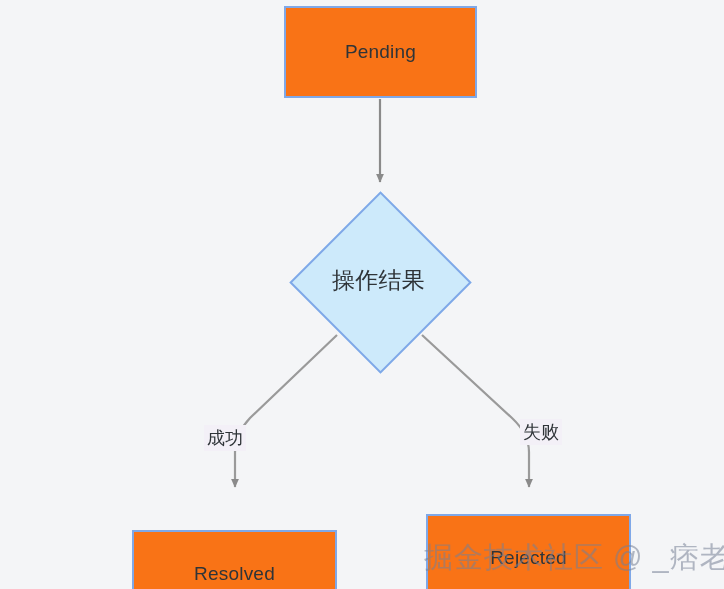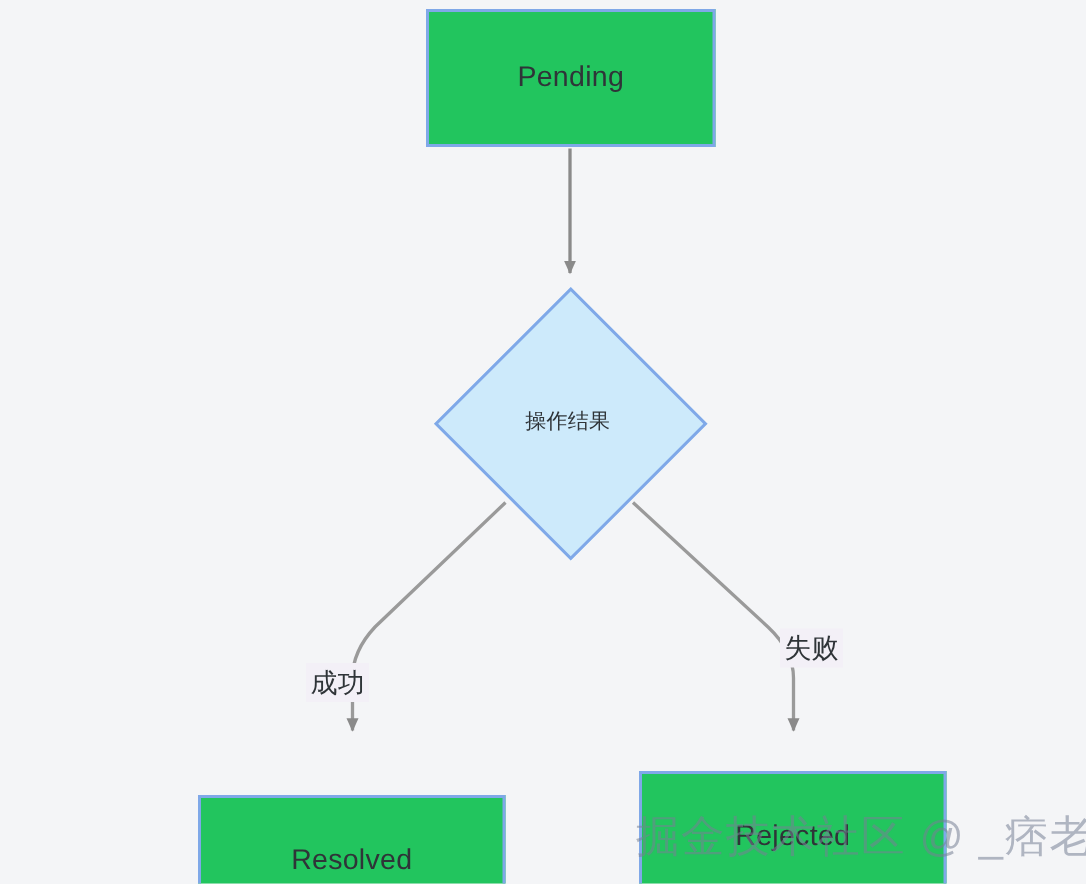--- a/index.html
+++ b/index.html
@@ -32,21 +32,21 @@
     display: flex;
     align-items: center;
     justify-content: center;
     color: #2f3438;
     font-size: 19px;
     letter-spacing: 0.2px;
     white-space: nowrap;
   }
 
   .box {
-    background: #22c55e;
+    background: #f97316;
     border: 2px solid #7fa8e8;
   }
 
   #node-pending   { left: 284px; top: 6px;   width: 193px; height: 92px; }
   #node-resolved  { left: 132px; top: 496px; width: 205px; height: 88px; margin-top: 34px; }
   #node-rejected  { left: 426px; top: 496px; width: 205px; height: 88px; margin-top: 18px; }
 
   
   #node-decision {
     left: 290px;
@@ -64,33 +64,33 @@
     height: 125px;
     margin-left: -62.5px;
     margin-top: -62.5px;
     background: #cdeafb;
     border: 2px solid #7fa8e8;
     transform: rotate(45deg);
   }
   #node-decision .diamond-label {
     position: relative;
     z-index: 2;
-    font-size: 14px;
+    font-size: 23px;
     color: #2f3438;
   }
 
   .edge-label {
     position: absolute;
     font-size: 18px;
     color: #2f3438;
     background: #f3f0f7;
     padding: 1px 3px;
     white-space: nowrap;
   }
-  #label-success { left: 204px; top: 442px; }
+  #label-success { left: 204px; top: 425px; }
   #label-failure { left: 500px; top: 419px; margin-left: 20px; }
 
   #watermark {
     position: absolute;
     left: 424px;
     top: 538px;
     font-size: 29px;
     color: rgba(118, 128, 150, 0.55);
     white-space: nowrap;
     letter-spacing: 1px;

